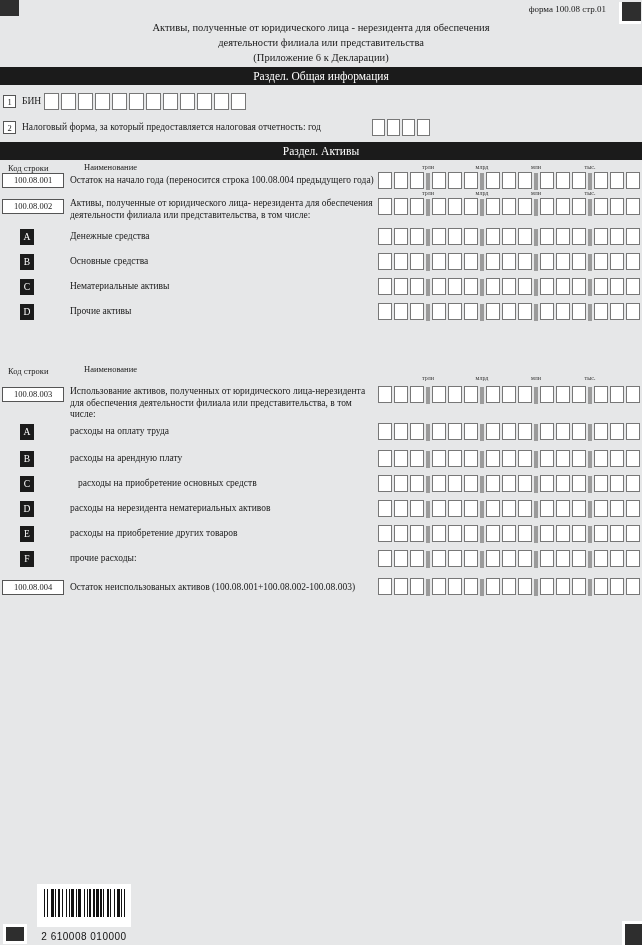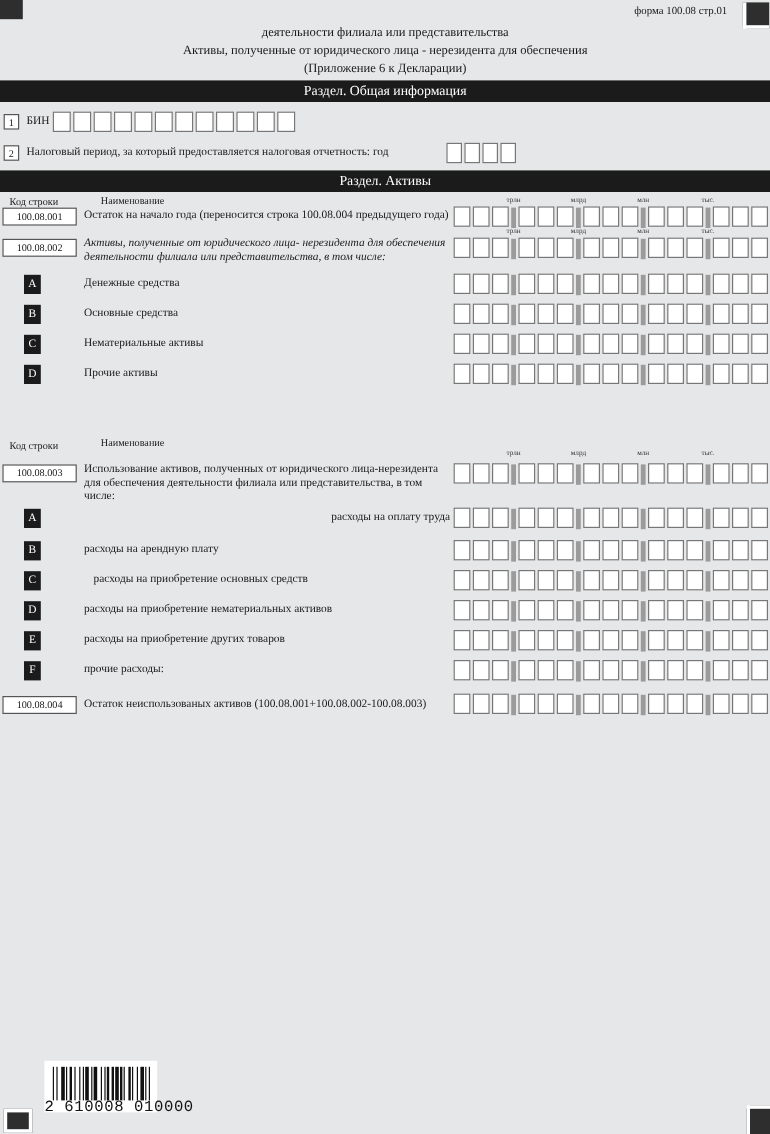--- a/index.html
+++ b/index.html
@@ -38,34 +38,34 @@
   .grid-cell { width:14px; height:17px; background:#fff; border:1px solid #777; }
   .grid-sep { width:4px; height:17px; background:#9b9b9b; margin-top:1px; }
 
   .scale-labels { position:absolute; left:378px; width:262px; height:7px; }
   .scale-labels span { position:absolute; transform:translateX(-50%); font-size:6px; color:#333; white-space:nowrap; }
   .sl-0 { left:50px; } .sl-1 { left:104px; } .sl-2 { left:158px; } .sl-3 { left:212px; }
 
   .barcode-patch { position:absolute; left:37px; top:884px; width:94px; height:43px; background:#fff; }
   .barcode-bars { position:absolute; left:7px; top:5px; width:81px; height:28px; }
   .barcode-bars .bar { position:absolute; top:0; height:28px; background:#111; }
-  .barcode-digits { position:absolute; left:0; top:31px; width:94px; text-align:center; font-family:Liberation Mono, monospace; font-size:13px; color:#111; letter-spacing:0.5px; white-space:nowrap; }
+  .barcode-digits { position:absolute; left:0; top:47px; width:94px; text-align:center; font-family:Liberation Sans, sans-serif; font-size:10px; color:#111; letter-spacing:0.5px; white-space:nowrap; }
 </style>
 </head>
 <body>
 
 <div class="page">
 
   <div class="corner corner-tl"></div>
   <div class="corner corner-tr"></div>
   <div class="form-ref">форма 100.08 стр.01</div>
 
   <div class="title">
+    <div>Активы, полученные от юридического лица - нерезидента для обеспечения</div>
     <div>деятельности филиала или представительства</div>
-    <div>Активы, полученные от юридического лица - нерезидента для обеспечения</div>
     <div>(Приложение 6 к Декларации)</div>
   </div>
 
   <div class="section-bar bar-general">Раздел. Общая информация</div>
 
   <div class="num-box" style="left:3px; top:95px;">1</div>
   <div class="row-label" style="left:22px; top:96px; width:40px;">БИН</div>
   <div class="cell-row" style="left:44px; top:93px;">
       <div class="cell"></div>
       <div class="cell"></div>
@@ -75,21 +75,21 @@
       <div class="cell"></div>
       <div class="cell"></div>
       <div class="cell"></div>
       <div class="cell"></div>
       <div class="cell"></div>
       <div class="cell"></div>
       <div class="cell"></div>
     </div>
 
   <div class="num-box" style="left:3px; top:121px;">2</div>
-  <div class="row-label" style="left:22px; top:122px; width:345px;">Налоговый период, за который предоставляется налоговая отчетность: год</div>
+  <div class="row-label" style="left:22px; top:122px; width:345px;">Налоговый форма, за который предоставляется налоговая отчетность: год</div>
   <div class="cell-row" style="left:372px; top:119px;">
       <div class="cell-sm"></div>
       <div class="cell-sm"></div>
       <div class="cell-sm"></div>
       <div class="cell-sm"></div>
     </div>
 
   <div class="section-bar bar-assets">Раздел. Активы</div>
   <div class="col-head" style="left:8px; top:163px;">Код строки</div>
   <div class="col-head" style="left:84px; top:162px;">Наименование</div>
@@ -124,21 +124,21 @@
       <div class="grid-cell"></div>
     </div>
 
   <div class="scale-labels" style="top:190px;">
     <span class="sl-0">трлн</span>
     <span class="sl-1">млрд</span>
     <span class="sl-2">млн</span>
     <span class="sl-3">тыс.</span>
   </div>
   <div class="code-box" style="top:199px;">100.08.002</div>
-  <div class="row-label" style="top:198px;font-style:italic;">Активы, полученные от юридического лица- нерезидента для обеспечения деятельности филиала или представительства, в том числе:</div>
+  <div class="row-label" style="top:198px;">Активы, полученные от юридического лица- нерезидента для обеспечения деятельности филиала или представительства, в том числе:</div>
   <div class="money-grid" style="top:198px;">
       <div class="grid-cell"></div>
       <div class="grid-cell"></div>
       <div class="grid-cell"></div>
       <div class="grid-sep"></div>
       <div class="grid-cell"></div>
       <div class="grid-cell"></div>
       <div class="grid-cell"></div>
       <div class="grid-sep"></div>
       <div class="grid-cell"></div>
@@ -277,21 +277,21 @@
       <div class="grid-cell"></div>
       <div class="grid-cell"></div>
       <div class="grid-cell"></div>
       <div class="grid-sep"></div>
       <div class="grid-cell"></div>
       <div class="grid-cell"></div>
       <div class="grid-cell"></div>
     </div>
 
   <div class="letter-box" style="top:424px;">A</div>
-  <div class="row-label" style="top:426px;text-align:right;">расходы на оплату труда</div>
+  <div class="row-label" style="top:426px;">расходы на оплату труда</div>
   <div class="money-grid" style="top:423px;">
       <div class="grid-cell"></div>
       <div class="grid-cell"></div>
       <div class="grid-cell"></div>
       <div class="grid-sep"></div>
       <div class="grid-cell"></div>
       <div class="grid-cell"></div>
       <div class="grid-cell"></div>
       <div class="grid-sep"></div>
       <div class="grid-cell"></div>
@@ -349,21 +349,21 @@
       <div class="grid-cell"></div>
       <div class="grid-cell"></div>
       <div class="grid-cell"></div>
       <div class="grid-sep"></div>
       <div class="grid-cell"></div>
       <div class="grid-cell"></div>
       <div class="grid-cell"></div>
     </div>
 
   <div class="letter-box" style="top:501px;">D</div>
-  <div class="row-label" style="top:503px;">расходы на приобретение нематериальных активов</div>
+  <div class="row-label" style="top:503px;">расходы на нерезидента нематериальных активов</div>
   <div class="money-grid" style="top:500px;">
       <div class="grid-cell"></div>
       <div class="grid-cell"></div>
       <div class="grid-cell"></div>
       <div class="grid-sep"></div>
       <div class="grid-cell"></div>
       <div class="grid-cell"></div>
       <div class="grid-cell"></div>
       <div class="grid-sep"></div>
       <div class="grid-cell"></div>

